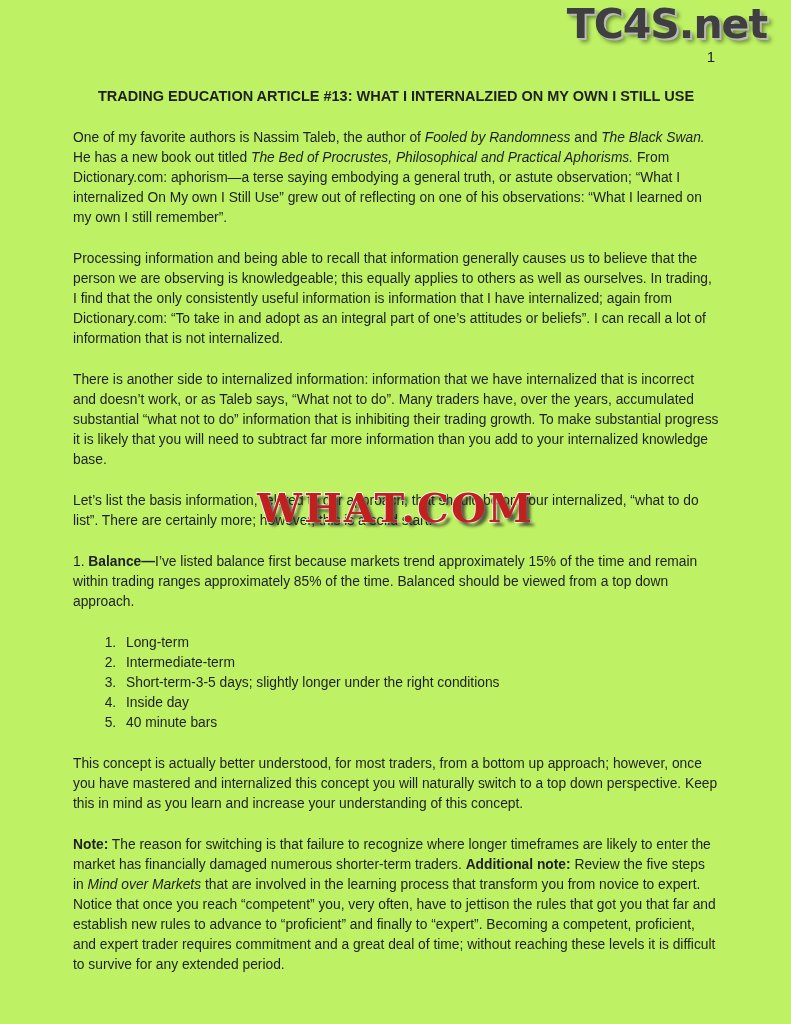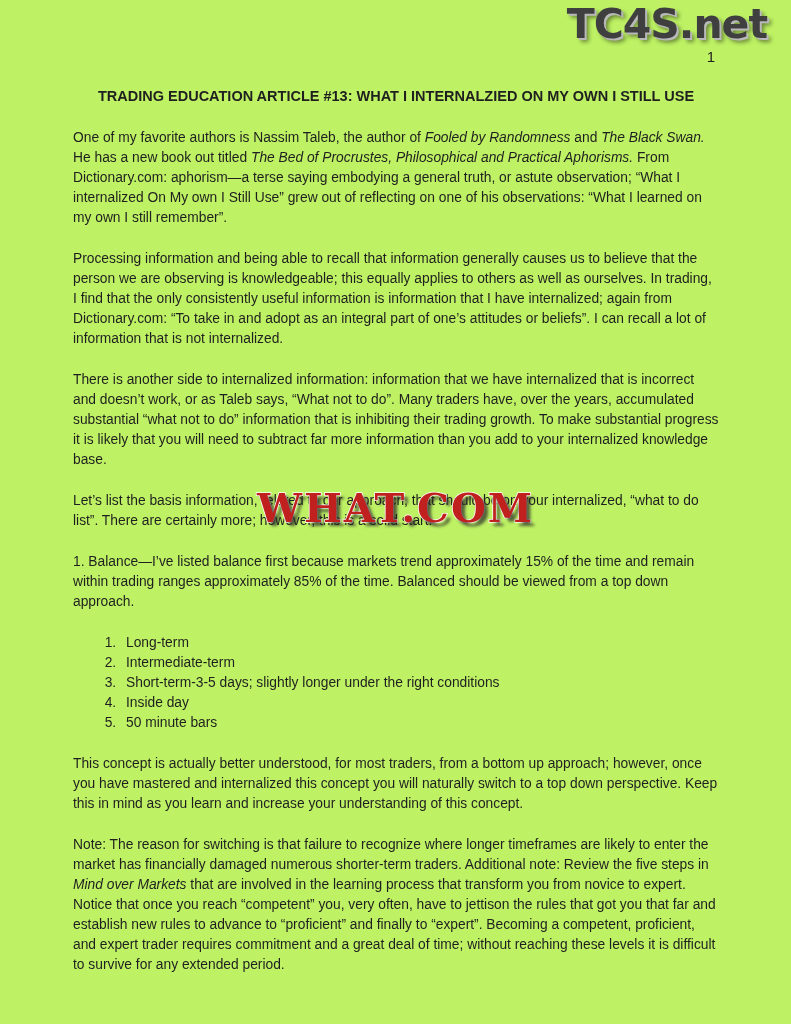--- a/index.html
+++ b/index.html
@@ -54,21 +54,21 @@
     line-height: 20px;
     margin: 0 0 21px 0;
   }
   .article-body ol {
     font-size: 13.8px;
     line-height: 20px;
     margin: 0 0 21px 0;
     padding-inline-start: 47px;
   }
   .article-body li { padding-left: 6px; }
-  .b { font-weight: normal; }
+  .b { font-weight: bold; }
   .i { font-style: italic; text-align: center; }
   .watermark {
     position: absolute;
     top: 484px;
     left: 50%;
     transform: translateX(-50%);
     font-family: "DejaVu Serif", serif;
     font-weight: bold;
     font-size: 40px;
     letter-spacing: 2px;
@@ -106,21 +106,21 @@
         <p><span>One of my favorite authors is Nassim Taleb, the author of </span><span class="i">Fooled by Randomness</span><span> and </span><span class="i">The Black Swan.</span><span> He has a new book out titled </span><span class="i">The Bed of Procrustes, Philosophical and Practical Aphorisms.</span><span> From Dictionary.com: aphorism—a terse saying embodying a general truth, or astute observation; “What I internalized On My own I Still Use” grew out of reflecting on one of his observations: “What I learned on my own I still remember”.</span></p>
         <p><span>Processing information and being able to recall that information generally causes us to believe that the person we are observing is knowledgeable; this equally applies to others as well as ourselves. In trading, I find that the only consistently useful information is information that I have internalized; again from Dictionary.com: “To take in and adopt as an integral part of one’s attitudes or beliefs”. I can recall a lot of information that is not internalized.</span></p>
         <p><span>There is another side to internalized information: information that we have internalized that is incorrect and doesn’t work, or as Taleb says, “What not to do”. Many traders have, over the years, accumulated substantial “what not to do” information that is inhibiting their trading growth. To make substantial progress it is likely that you will need to subtract far more information than you add to your internalized knowledge base.</span></p>
         <p><span>Let’s list the basis information, related to our approach, that should be on your internalized, “what to do list”. There are certainly more; however, this is a solid start.</span></p>
         <p><span>1. </span><span class="b">Balance—</span><span>I’ve listed balance first because markets trend approximately 15% of the time and remain within trading ranges approximately 85% of the time. Balanced should be viewed from a top down approach.</span></p>
         <ol>
           <li>Long-term</li>
           <li>Intermediate-term</li>
           <li>Short-term-3-5 days; slightly longer under the right conditions</li>
           <li>Inside day</li>
-          <li>50 minute bars</li>
+          <li>40 minute bars</li>
         </ol>
         <p><span>This concept is actually better understood, for most traders, from a bottom up approach; however, once you have mastered and internalized this concept you will naturally switch to a top down perspective. Keep this in mind as you learn and increase your understanding of this concept.</span></p>
         <p><span class="b">Note:</span><span> The reason for switching is that failure to recognize where longer timeframes are likely to enter the market has financially damaged numerous shorter-term traders.  </span><span class="b">Additional note:</span><span> Review the five steps in </span><span class="i">Mind over Markets</span><span> that are involved in the learning process that transform you from novice to expert. Notice that once you reach “competent” you, very often, have to jettison the rules that got you that far and establish new rules to advance to “proficient” and finally to “expert”. Becoming a competent, proficient, and expert trader requires commitment and a great deal of time; without reaching these levels it is difficult to survive for any extended period.</span></p>
       </div>
   </div>
 
   <div class="watermark">WHAT.COM</div>
 
 
 </div>

